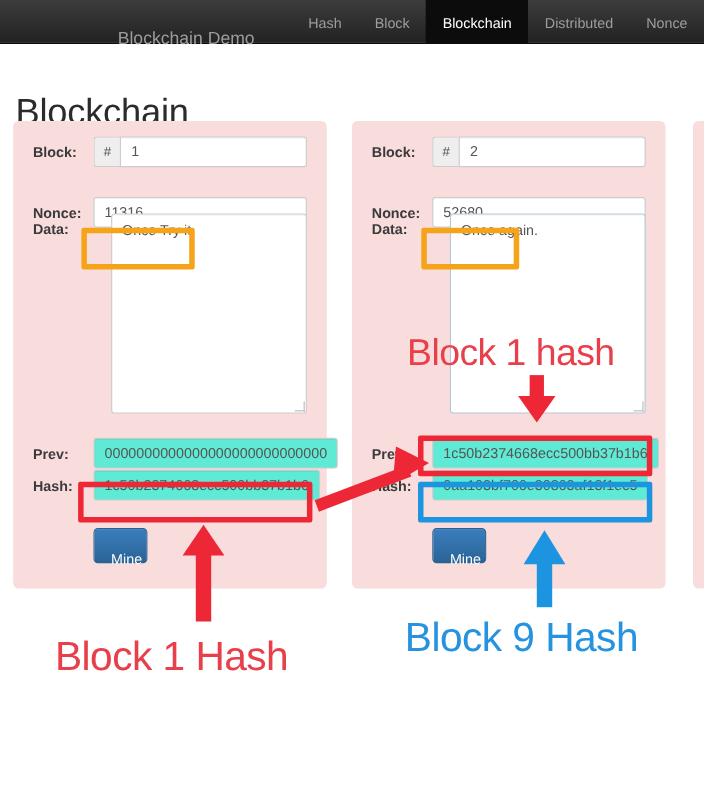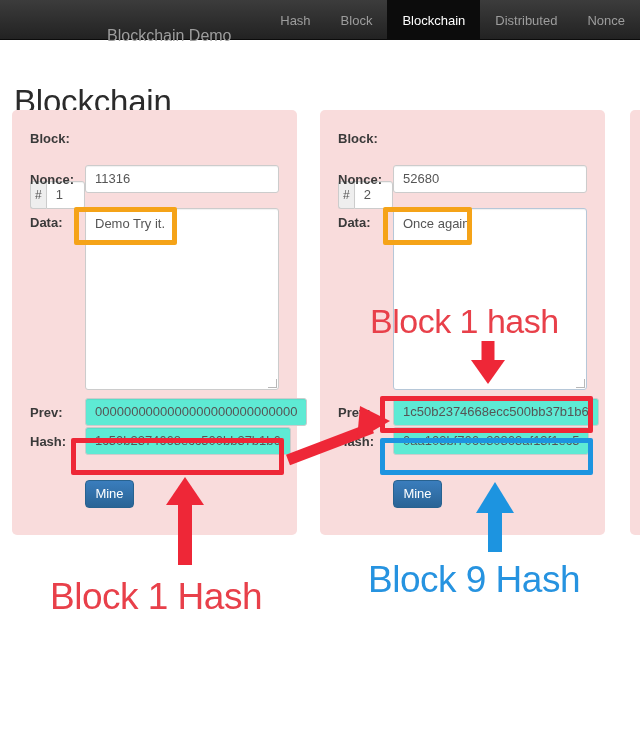--- a/index.html
+++ b/index.html
@@ -167,41 +167,41 @@
   .resize-grip {
     position: absolute;
     right: 2px;
     bottom: 2px;
     width: 8px;
     height: 8px;
     border-right: 1px solid #b8b8b8;
     border-bottom: 1px solid #b8b8b8;
   }
 
-  .row-block  { top: 14px; flex-direction: column; }
-  .row-nonce  { top: 55px; }
-  .row-data   { top: 98px; }
+  .row-block  { top: 14px; }
+  .row-nonce  { top: 69px; }
+  .row-data   { top: 84px; gap: 16px; }
   .row-prev   { top: 288px; }
   .row-hash   { top: 317px; }
 
   .mine-btn {
     position: absolute;
     left: 73px;
     top: 370px;
     width: 49px;
     height: 28px;
     background: linear-gradient(to bottom, #3a7dbd 0%, #2a6496 100%);
     border: 1px solid #28628f;
     border-radius: 4px;
     color: #ffffff;
     font-size: 13px;
     line-height: 26px;
     text-align: center;
     font-family: "Liberation Sans", sans-serif;
-    padding: 0;
+    padding: 15px;
     box-sizing: border-box;
     cursor: pointer;
   }
 
   
   .overlay {
     position: absolute;
     left: 0; top: 0;
     width: 507px;
     height: 734px;
@@ -275,21 +275,21 @@
   <div class="row row-nonce">
     <div class="row-label">Nonce:</div>
     <div class="field">
       <div class="input">11316</div>
     </div>
   </div>
 
   <div class="row row-data">
     <div class="row-label">Data:</div>
     <div class="field">
-      <div class="textarea">Demo Try it.</div>
+      <div class="textarea">Once Try it.</div>
       <div class="resize-grip"></div>
     </div>
   </div>
 
   <div class="row row-prev">
     <div class="row-label">Prev:</div>
     <div class="field">
       <div class="input readonly">0000000000000000000000000000</div>
     </div>
   </div>

